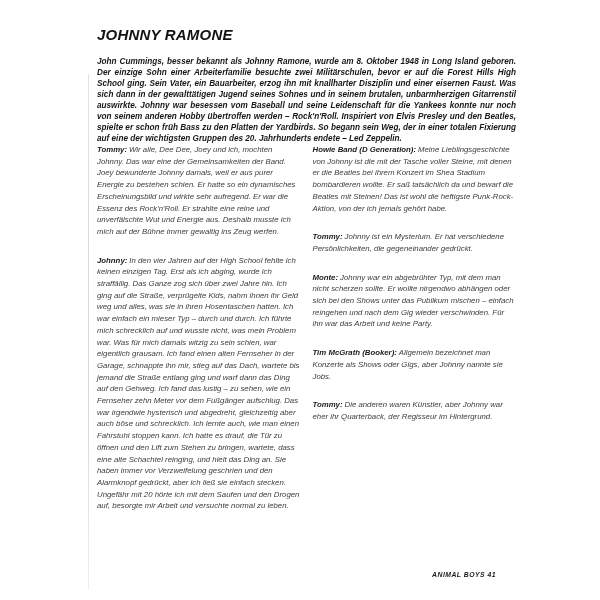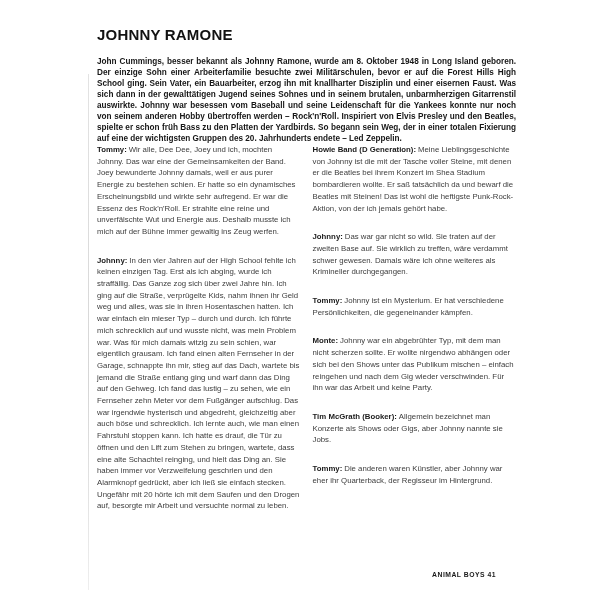--- a/index.html
+++ b/index.html
@@ -7,20 +7,21 @@
     padding: 0;
     background: #ffffff;
   }
   .page {
     position: relative;
     width: 580px;
     height: 600px;
     background: #ffffff;
     overflow: hidden;
     font-family: "Liberation Sans", sans-serif;
+    font-style: italic;
   }
   .edge-line {
     position: absolute;
     left: 88px;
     top: 74px;
     width: 1px;
     height: 516px;
     background: linear-gradient(#e3e3e3, #d6d6d6 60%, #eeeeee);
   }
   .content {
@@ -91,22 +92,21 @@
     <p class="intro">John Cummings, besser bekannt als Johnny Ramone, wurde am 8. Oktober 1948 in Long Island geboren. Der einzige Sohn einer Arbeiterfamilie besuchte zwei Militärschulen, bevor er auf die Forest Hills High School ging. Sein Vater, ein Bauarbeiter, erzog ihn mit knallharter Disziplin und einer eisernen Faust. Was sich dann in der gewalttätigen Jugend seines Sohnes und in seinem brutalen, unbarmherzigen Gitarrenstil auswirkte. Johnny war besessen vom Baseball und seine Leidenschaft für die Yankees konnte nur noch von seinem anderen Hobby übertroffen werden – Rock'n'Roll. Inspiriert von Elvis Presley und den Beatles, spielte er schon früh Bass zu den Platten der Yardbirds. So begann sein Weg, der in einer totalen Fixierung auf eine der wichtigsten Gruppen des 20. Jahrhunderts endete – Led Zeppelin.</p>
 
     <div class="columns">
       <div class="col">
         <p class="q"><strong class="spk">Tommy:</strong><span>Wir alle, Dee Dee, Joey und ich, mochten Johnny. Das war eine der Gemeinsamkeiten der Band. Joey bewunderte Johnny damals, weil er aus purer Energie zu bestehen schien. Er hatte so ein dynamisches Erscheinungsbild und wirkte sehr aufregend. Er war die Essenz des Rock'n'Roll. Er strahlte eine reine und unverfälschte Wut und Energie aus. Deshalb musste ich mich auf der Bühne immer gewaltig ins Zeug werfen.</span></p>
         <p class="q"><strong class="spk">Johnny:</strong><span>In den vier Jahren auf der High School fehlte ich keinen einzigen Tag. Erst als ich abging, wurde ich straffällig. Das Ganze zog sich über zwei Jahre hin. Ich ging auf die Straße, verprügelte Kids, nahm ihnen ihr Geld weg und alles, was sie in ihren Hosentaschen hatten. Ich war einfach ein mieser Typ – durch und durch. Ich führte mich schrecklich auf und wusste nicht, was mein Problem war. Was für mich damals witzig zu sein schien, war eigentlich grausam. Ich fand einen alten Fernseher in der Garage, schnappte ihn mir, stieg auf das Dach, wartete bis jemand die Straße entlang ging und warf dann das Ding auf den Gehweg. Ich fand das lustig – zu sehen, wie ein Fernseher zehn Meter vor dem Fußgänger aufschlug. Das war irgendwie hysterisch und abgedreht, gleichzeitig aber auch böse und schrecklich. Ich lernte auch, wie man einen Fahrstuhl stoppen kann. Ich hatte es drauf, die Tür zu öffnen und den Lift zum Stehen zu bringen, wartete, dass eine alte Schachtel reinging, und hielt das Ding an. Sie haben immer vor Verzweifelung geschrien und den Alarmknopf gedrückt, aber ich ließ sie einfach stecken. Ungefähr mit 20 hörte ich mit dem Saufen und den Drogen auf, besorgte mir Arbeit und versuchte normal zu leben.</span></p>
       </div>
 
       <div class="col">
         <p class="q"><strong class="spk">Howie Band (D Generation):</strong><span>Meine Lieblingsgeschichte von Johnny ist die mit der Tasche voller Steine, mit denen er die Beatles bei ihrem Konzert im Shea Stadium bombardieren wollte. Er saß tatsächlich da und bewarf die Beatles mit Steinen! Das ist wohl die heftigste Punk-Rock-Aktion, von der ich jemals gehört habe.</span></p>
-        <p class="q"><strong class="spk">Johnny:</strong><span>Das war gar nicht so wild. Sie traten auf der zweiten Base auf. Sie wirklich zu treffen, wäre verdammt schwer gewesen. Damals wäre ich ohne weiteres als Krimineller durchgegangen.</span></p>
-        <p class="q"><strong class="spk">Tommy:</strong><span>Johnny ist ein Mysterium. Er hat verschiedene Persönlichkeiten, die gegeneinander kämpfen.</span></p>
+        <p class="q"><strong class="spk">Tommy:</strong><span>Johnny ist ein Mysterium. Er hat verschiedene Persönlichkeiten, die gegeneinander gedrückt.</span></p>
         <p class="q"><strong class="spk">Monte:</strong><span>Johnny war ein abgebrühter Typ, mit dem man nicht scherzen sollte. Er wollte nirgendwo abhängen oder sich bei den Shows unter das Publikum mischen – einfach reingehen und nach dem Gig wieder verschwinden. Für ihn war das Arbeit und keine Party.</span></p>
         <p class="q"><strong class="spk">Tim McGrath (Booker):</strong><span>Allgemein bezeichnet man Konzerte als Shows oder Gigs, aber Johnny nannte sie Jobs.</span></p>
         <p class="q"><strong class="spk">Tommy:</strong><span>Die anderen waren Künstler, aber Johnny war eher ihr Quarterback, der Regisseur im Hintergrund.</span></p>
       </div>
     </div>
   </div>
 
   <div class="footer">ANIMAL BOYS 41</div>
 </div>
 

